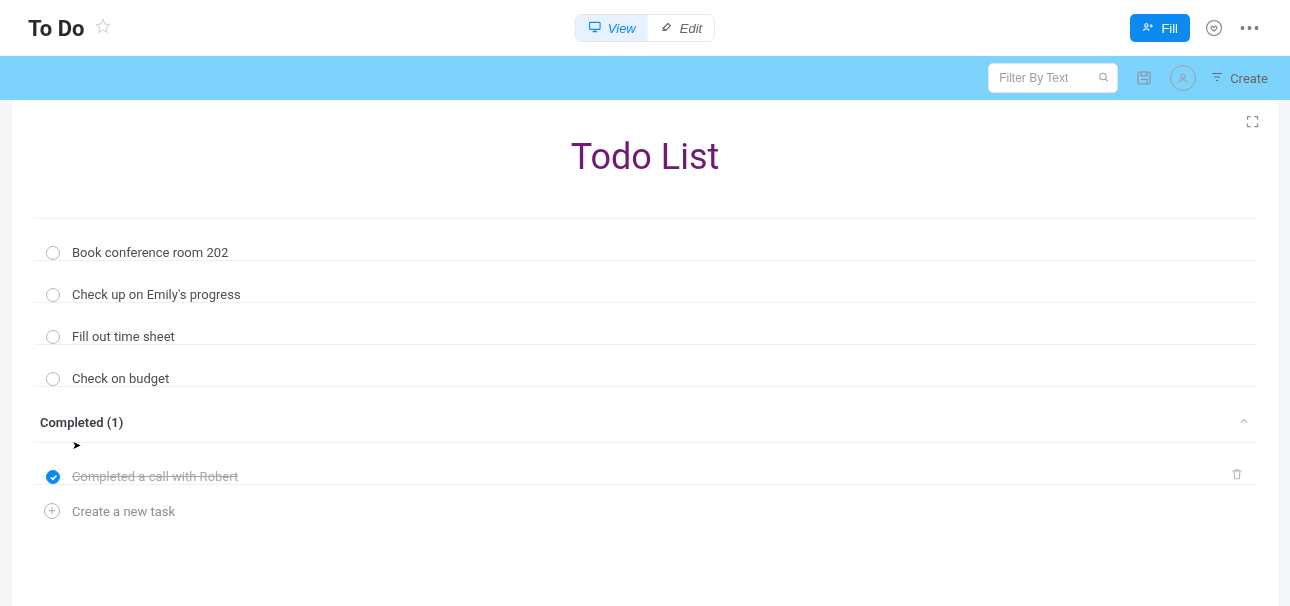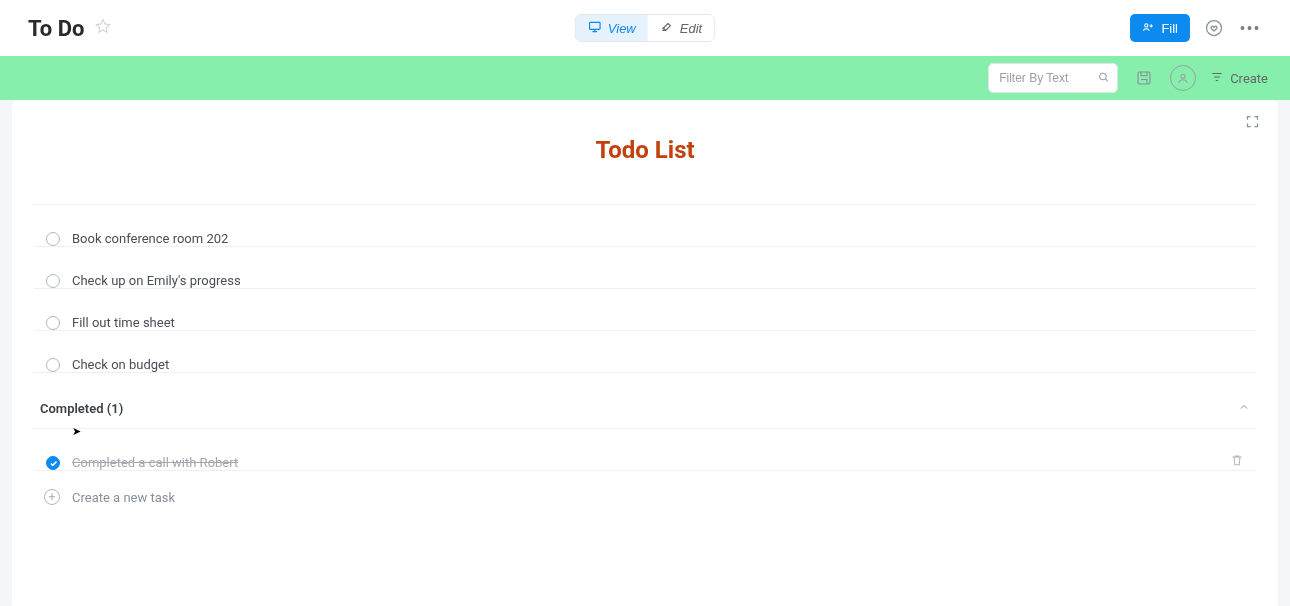--- a/index.html
+++ b/index.html
@@ -82,21 +82,21 @@
     }
     .dots { font-size: 18px; letter-spacing: 1px; color: #7a7f87; }
 
     .toolbar {
       height: 44px;
       display: flex;
       align-items: center;
       justify-content: flex-end;
       gap: 14px;
       padding: 0 22px 0 0;
-      background: #86efac;
+      background: #7dd3fc;
     }
     .search-wrap {
       position: relative;
       width: 130px;
     }
     .search-input {
       width: 100%;
       height: 30px;
       border: 1px solid #e1e4e8;
       border-radius: 5px;
@@ -141,23 +141,23 @@
     }
     .expand-icon {
       position: absolute;
       top: 14px;
       right: 18px;
       color: #8a9099;
       cursor: pointer;
     }
     .list-title {
       text-align: center;
-      font-size: 24px;
-      font-weight: 700;
-      color: #c2410c;
+      font-size: 36px;
+      font-weight: 400;
+      color: #701a75;
       margin: 18px 0 40px 0;
     }
     .task-list { border-top: 1px solid #eef0f2; }
     .task-row {
       display: flex;
       align-items: flex-end;
       gap: 12px;
       height: 42px;
       padding: 0 12px;
       border-bottom: 1px solid #eef0f2;

